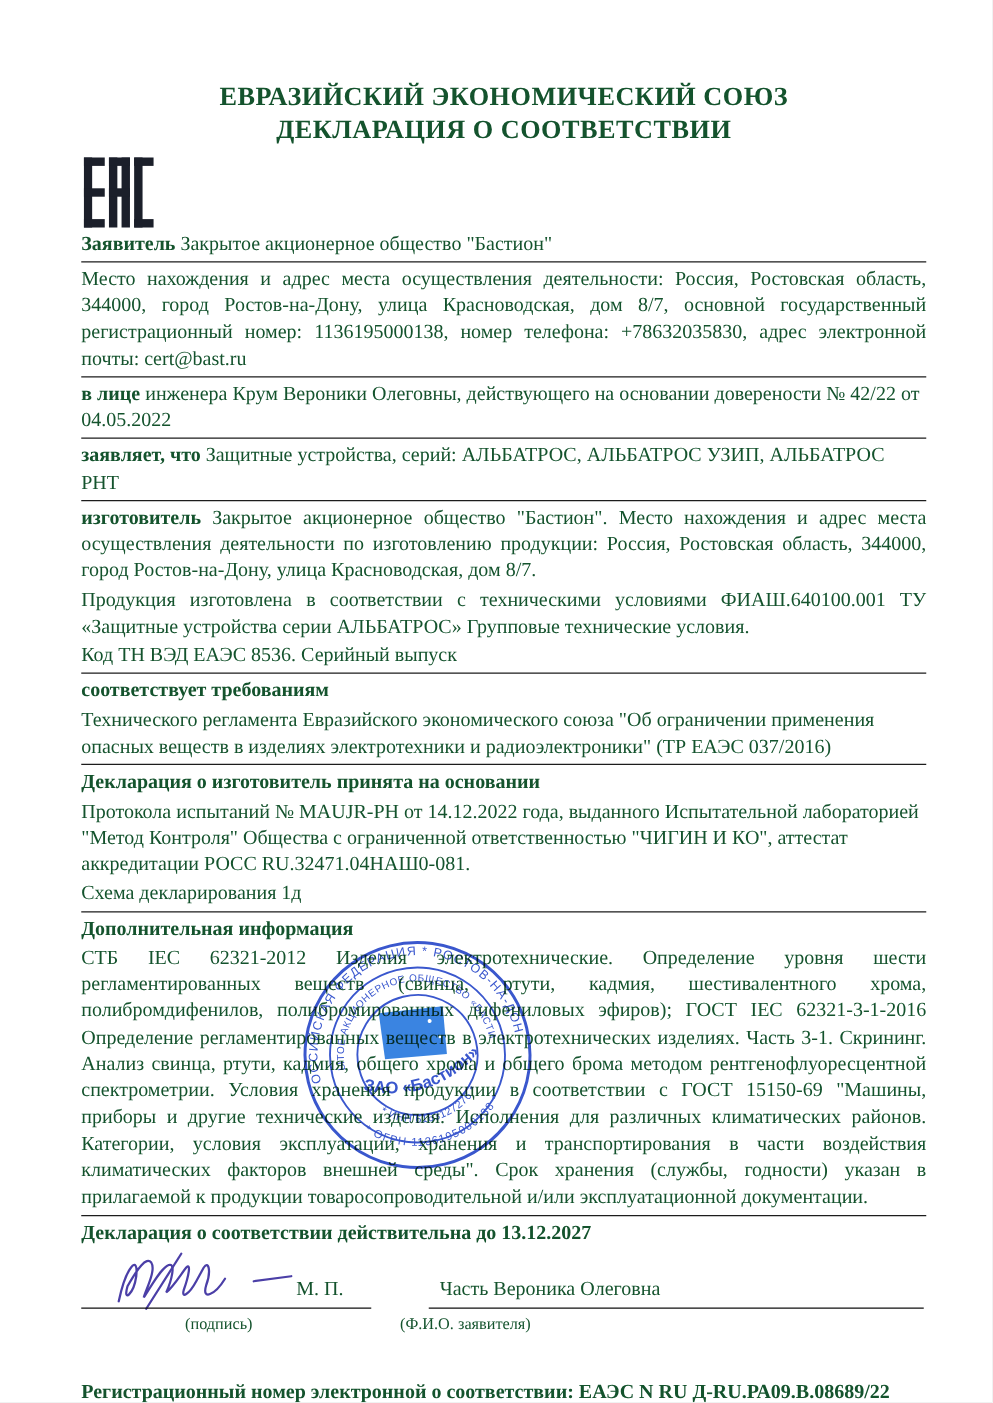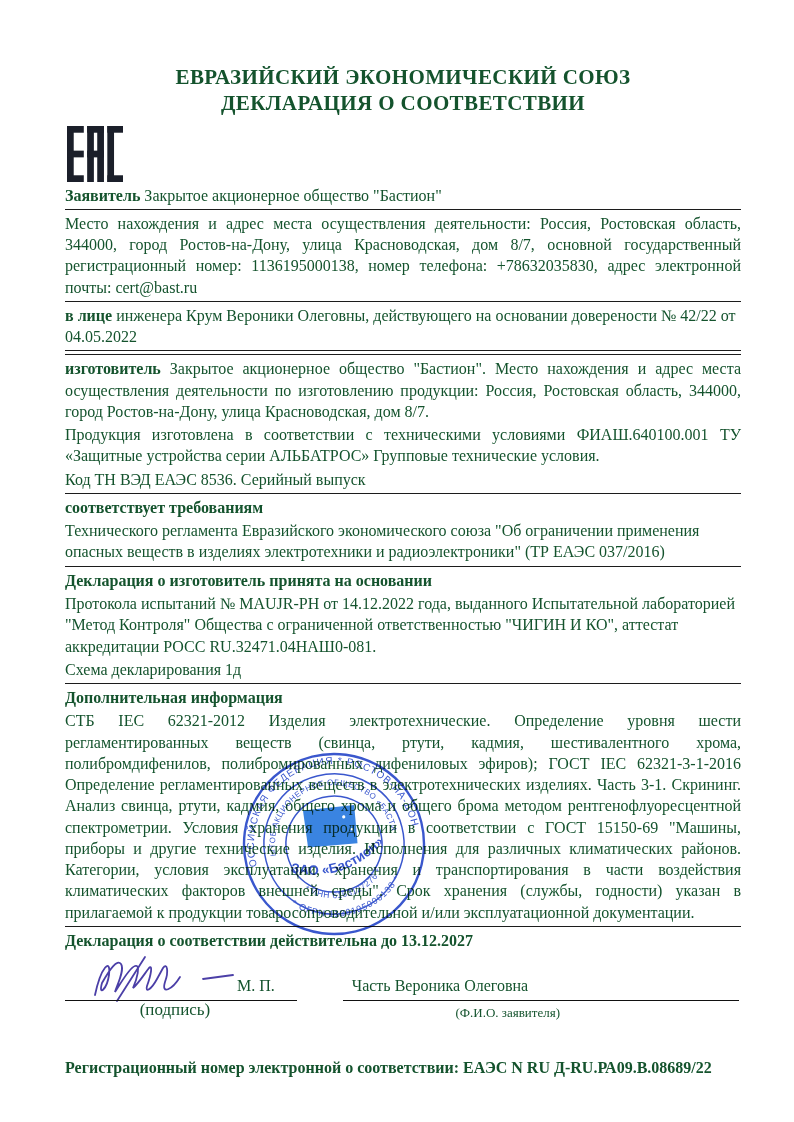--- a/index.html
+++ b/index.html
@@ -15,23 +15,23 @@
   b, .bold { font-weight:bold; }
   p { margin:2px 0; }
   .just { text-align:justify; }
   .divider { border-top:1.5px solid #1c1c1c; height:0; margin:3px 0; }
   .heading { font-weight:bold; margin:3px 0 2px 0; }
 
   
   .sig-row { position:relative; height:66px; margin-top:4px; z-index:1; }
   .sig-line-l { position:absolute; left:0; bottom:20px; width:232px; border-bottom:1.6px solid #111; }
   .sig-line-r { position:absolute; left:278px; right:2px; bottom:20px; border-bottom:1.6px solid #111; }
-  .sig-caption-l { position:absolute; left:20px; bottom:0; width:180px; text-align:center; font-size:17px; }
+  .sig-caption-l { position:absolute; left:20px; bottom:0; width:180px; text-align:center; font-size:13px; }
   .sig-name { position:absolute; left:255px; bottom:25px; width:240px; text-align:center; }
-  .sig-caption-r { position:absolute; left:255px; bottom:0; width:240px; text-align:right; font-size:13px; }
+  .sig-caption-r { position:absolute; left:255px; bottom:0; width:240px; text-align:left; font-size:13px; }
   .sig-mp { position:absolute; left:172px; bottom:25px; }
   .sig-svg { position:absolute; left:22px; bottom:12px; }
 
   .reg-number { margin-top:36px; font-weight:bold; }
 
   
   .stamp {
     position:absolute; left:238px; top:748px; width:192px; height:192px;
     z-index:5; mix-blend-mode:multiply; opacity:.95; pointer-events:none;
   }
@@ -69,20 +69,21 @@
     <div class="divider"></div>
 
     <p class="just">Место нахождения и адрес места осуществления деятельности: Россия, Ростовская область, 344000, город Ростов-на-Дону, улица Красноводская, дом 8/7, основной государственный регистрационный номер: 1136195000138, номер телефона: +78632035830, адрес электронной почты: cert@bast.ru</p>
 
     <div class="divider"></div>
 
     <p><b>в лице</b> <span>инженера Крум Вероники Олеговны, действующего на основании доверености № 42/22 от 04.05.2022</span></p>
 
     <div class="divider"></div>
 
+    <p class="row"><b>заявляет, что</b> <span>Защитные устройства, серий: АЛЬБАТРОС, АЛЬБАТРОС УЗИП, АЛЬБАТРОС РНТ</span></p>
 
     <div class="divider"></div>
 
     <p class="just"><b>изготовитель</b> <span>Закрытое акционерное общество "Бастион". Место нахождения и адрес места осуществления деятельности по изготовлению продукции: Россия, Ростовская область, 344000, город Ростов-на-Дону, улица Красноводская, дом 8/7.</span></p>
     <p class="just">Продукция изготовлена в соответствии с техническими условиями ФИАШ.640100.001 ТУ «Защитные устройства серии АЛЬБАТРОС» Групповые технические условия.</p>
     <p>Код ТН ВЭД ЕАЭС 8536. Серийный выпуск</p>
 
     <div class="divider"></div>
 
     <p class="heading">соответствует требованиям</p>

